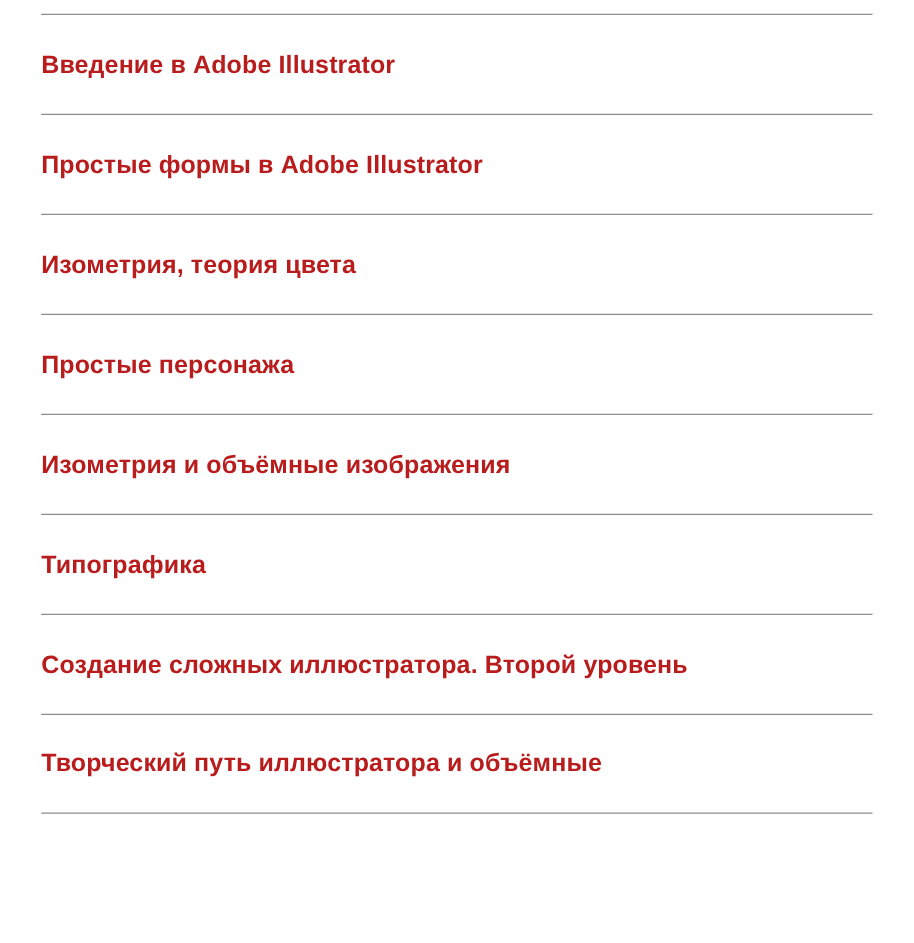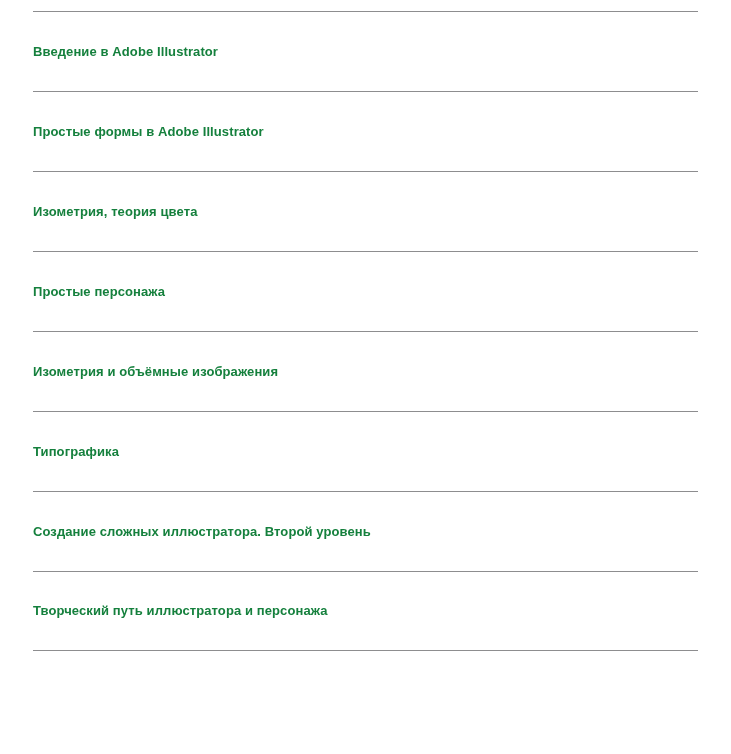--- a/index.html
+++ b/index.html
@@ -36,25 +36,25 @@
     align-items: center;
     cursor: pointer;
     background: transparent;
   }
 
   .module-row:last-of-type {
     border-bottom: 1.6px solid #8d8d8f;
   }
 
   .module-title {
-    font-size: 13px;
+    font-size: 20px;
     font-weight: 700;
     line-height: 1.2;
     letter-spacing: 0.1px;
-    color: #15803d;
+    color: #b91c1c;
     white-space: nowrap;
     -webkit-font-smoothing: antialiased;
     user-select: none;
     text-align: right;
   }
 
   
   .top-spacer {
     height: 11px;
   }
@@ -88,15 +88,15 @@
   <div class="module-row">
     <span class="module-title">Типографика</span>
   </div>
 
 
   <div class="module-row">
     <span class="module-title">Создание сложных иллюстратора. Второй уровень</span>
   </div>
 
   <div class="module-row">
-    <span class="module-title">Творческий путь иллюстратора и персонажа</span>
+    <span class="module-title">Творческий путь иллюстратора и объёмные</span>
   </div>
 </div>
 
 </body></html>

